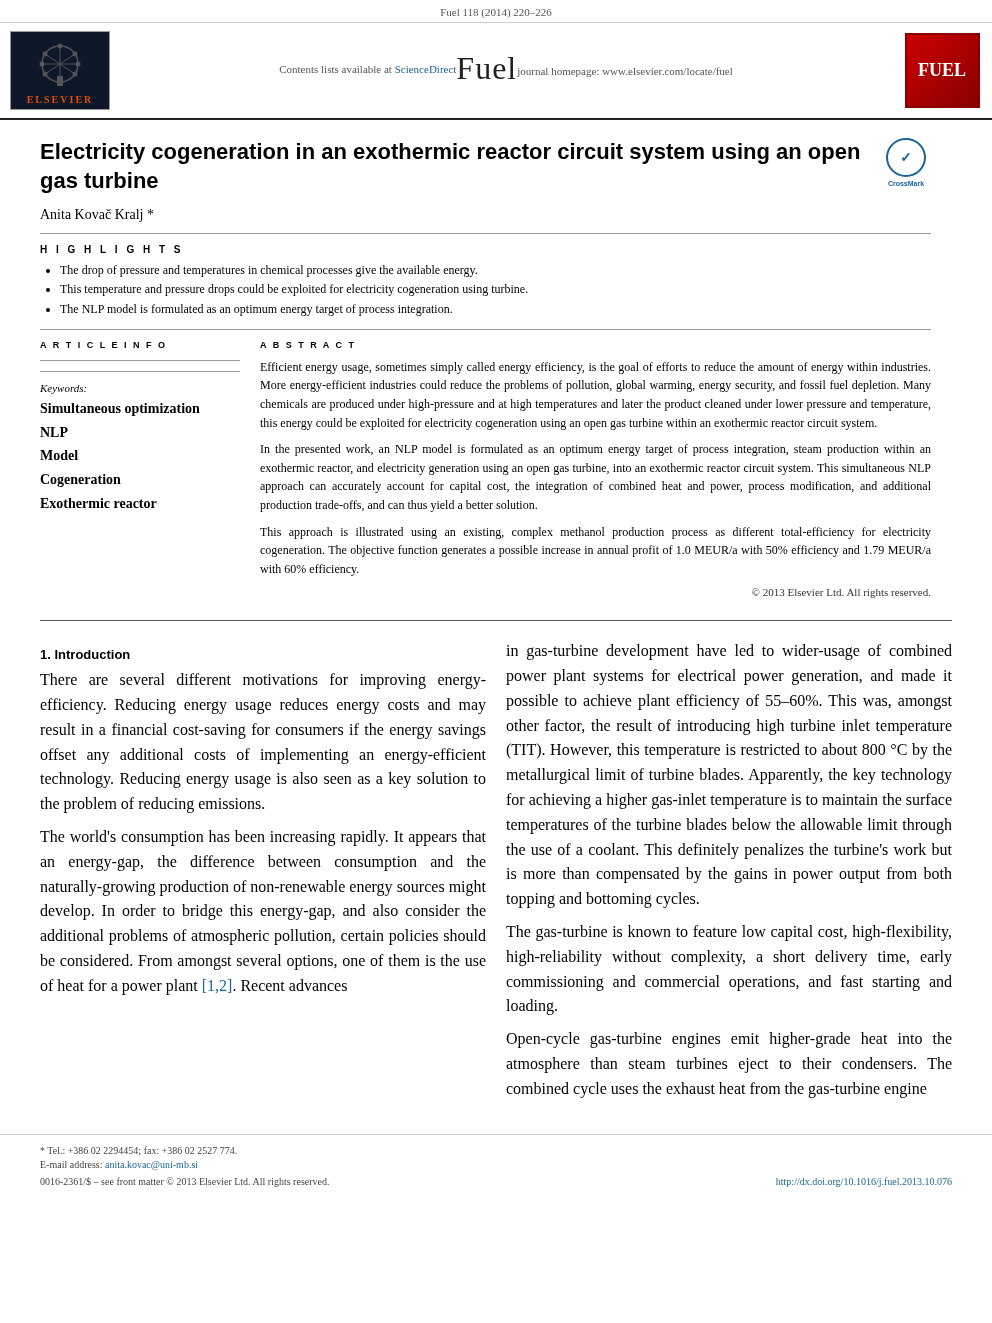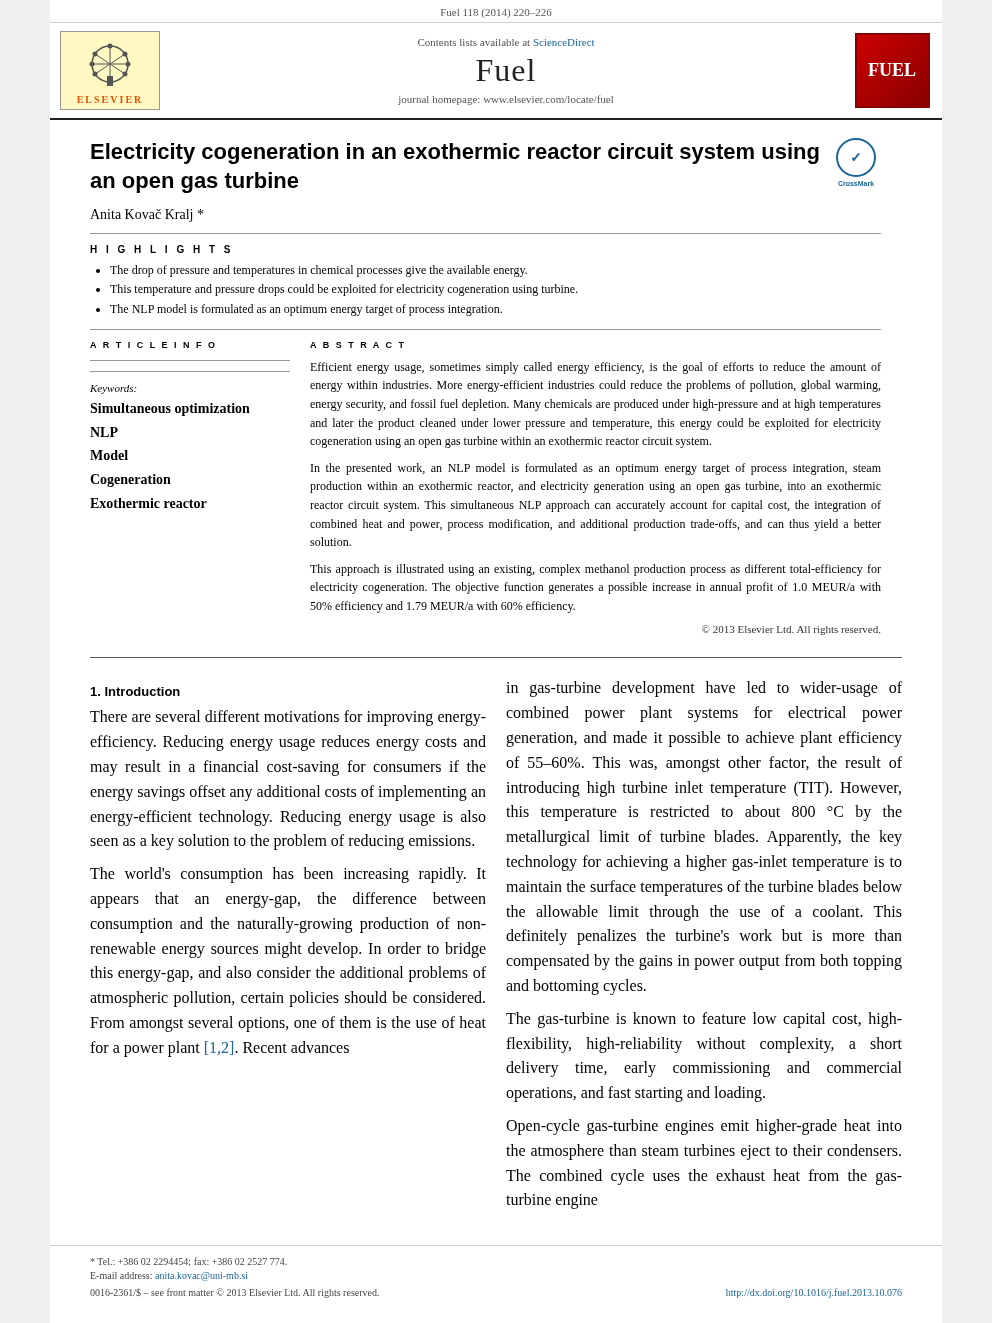--- a/index.html
+++ b/index.html
@@ -3,21 +3,21 @@
   <meta charset="utf-8">
   <style>
     * { box-sizing: border-box; margin: 0; padding: 0; }
     body {
       background: #f0f0f0;
       font-family: 'Times New Roman', Times, serif;
       font-size: 13px;
       color: #000;
     }
     .page {
-      width: 892px;
+      width: 992px;
       min-height: 1323px;
       background: #fff;
       margin: 0 auto;
       padding: 0;
     }
     
     .top-bar {
       text-align: center;
       padding: 6px 0 4px 0;
       border-bottom: 1px solid #ccc;
@@ -35,33 +35,33 @@
     }
     .journal-header .elsevier-logo {
       width: 100px;
       display: flex;
       flex-direction: column;
       align-items: center;
       justify-content: center;
       border: 1px solid #999;
       padding: 4px;
       font-size: 9px;
-      background: #fef9c3;
+      background: #0f172a;
     }
     .elsevier-logo-text {
       font-size: 10px;
       font-weight: bold;
       letter-spacing: 2px;
       color: #e05000;
       margin-top: 3px;
     }
     .journal-center {
       flex: 1;
       display: flex;
-      flex-direction: column;
+      flex-direction: row;
       align-items: center;
       justify-content: center;
     }
     .sciencedirect-link {
       font-size: 11px;
       color: #555;
       margin-bottom: 4px;
     }
     .sciencedirect-link a { color: #1a6496; text-decoration: none; }
     .journal-name {

